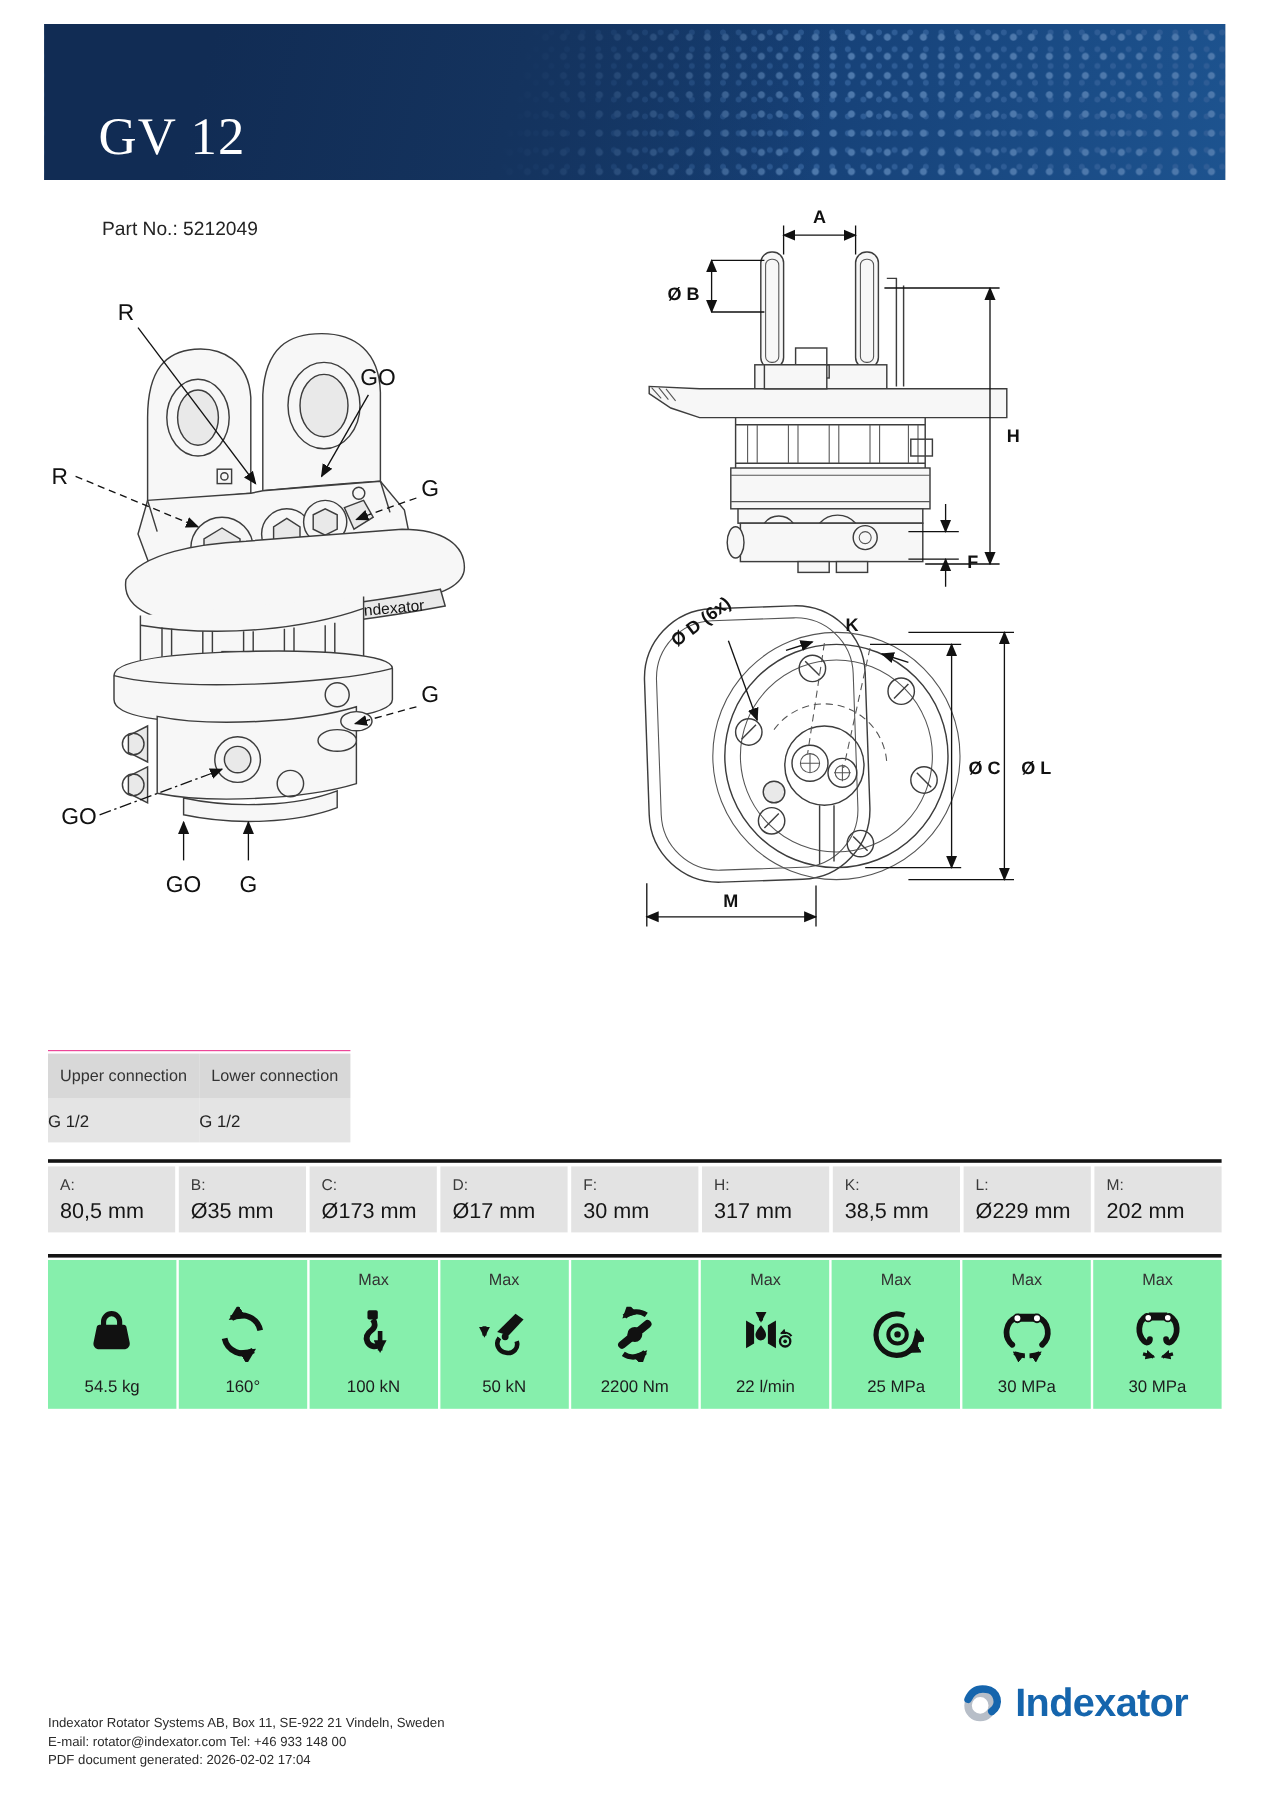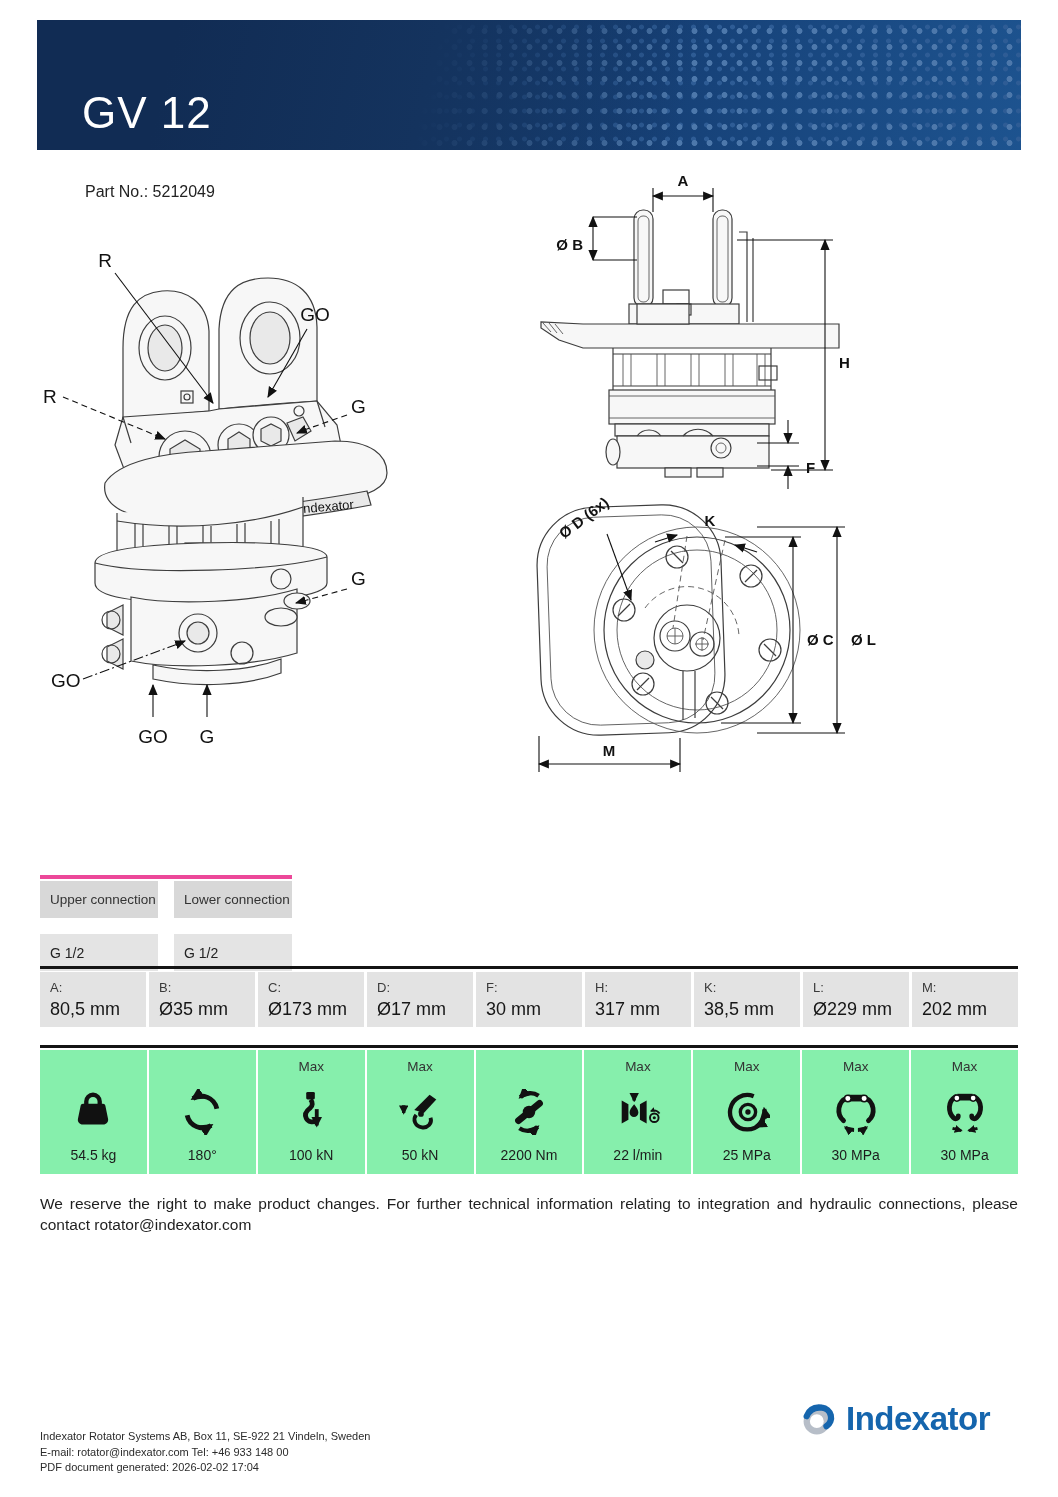--- a/index.html
+++ b/index.html
@@ -14,45 +14,45 @@
     background-image:
       linear-gradient(104deg, #112c54 14%, #14335e 40%, rgba(20,51,94,0) 66%),
       radial-gradient(circle, #4d78ab 0 2.6px, rgba(77,120,171,0) 3.3px),
       radial-gradient(circle, #2e5c95 0 2.1px, rgba(46,92,149,0) 2.8px),
       linear-gradient(100deg, #123058 0%, #164076 62%, #1d538f 100%);
     background-size:auto, 15px 16px, 13px 14px, auto;
     background-position:0 0, 5px 3px, 0 0, 0 0;
   }
   .banner h1{
     position:absolute; left:45px; top:68px;
-    font-size:44px; font-weight:400; color:#ffffff; letter-spacing:1px;
+    font-size:44px; font-weight:400; color:#ffffff; letter-spacing:1px;font-family:Liberation Serif, serif;
   }
   .partno{ position:absolute; left:85px; top:183px; font-size:16px; color:#232323; }
 
   
   .drw{ position:absolute; }
   .drw text{ font-family:"Liberation Sans", sans-serif; fill:#111; }
   .lbl{ font-size:19px; }
   .dlbl{ font-size:15px; font-weight:bold; }
   .part{ stroke:#3d3d3d; stroke-width:1.2; fill:none; }
   .partf{ stroke:#3d3d3d; stroke-width:1.2; fill:#f7f7f7; }
   .parts{ stroke:#3d3d3d; stroke-width:1.2; fill:#e9e9e9; }
   .thin{ stroke:#555; stroke-width:0.9; fill:none; }
   .dim{ stroke:#111; stroke-width:1.1; fill:none; }
   .dash{ stroke-dasharray:6 4; }
   .dashdot{ stroke-dasharray:10 3 2 3; }
 
   
   .conn{ position:absolute; left:40px; top:875px; width:252px;
-         border-top:4px solid #ec4899; padding-top:2px;
-         display:grid; grid-template-columns:1fr 1fr; gap:16px; }
+         border-top:1px solid #ec4899; padding-top:2px;
+         display:grid; grid-template-columns:1fr 1fr; gap:0; }
   .conn .hcell{ background:#d8d8d8; height:37px; display:flex; align-items:center;
                 padding-left:10px; font-size:13.5px; color:#333; }
   .conn .vcell{ background:#e4e4e4; height:37px; display:flex; align-items:center;
-                padding-left:10px; font-size:14px; color:#222; }
+                font-size:14px; color:#222; }
 
   .dims{ position:absolute; left:40px; top:966px; width:978px;
          border-top:3px solid #141414; padding-top:3px;
          display:grid; grid-template-columns:repeat(9,1fr); gap:3px; }
   .dims .cell{ background:#e3e3e3; height:55px; padding:8px 4px 0 10px; }
   .dims .dl{ font-size:13px; color:#3a3a3a; }
   .dims .dv{ font-size:18px; color:#161616; margin-top:4px; }
 
   .specs{ position:absolute; left:40px; top:1045px; width:978px;
           border-top:3px solid #141414; padding-top:2px;
@@ -336,21 +336,21 @@
       <div class="sv">54.5 kg</div>
     </div>
     <div class="cell">
       <div class="max"></div>
       <div class="ic">
           <svg viewBox="0 0 48 48">
         <path d="M39.5,20.5 a16.5,16.5 0 0 0 -25,-10.5" fill="none" stroke="#111" stroke-width="5" marker-end="url(#mA)"></path>
         <path d="M8.5,27.5 a16.5,16.5 0 0 0 25,10.5" fill="none" stroke="#111" stroke-width="5" marker-end="url(#mA)"></path>
       </svg>
         </div>
-      <div class="sv">180°</div>
+      <div class="sv">160°</div>
     </div>
     <div class="cell">
       <div class="max">Max</div>
       <div class="ic">
           <svg viewBox="0 0 48 48">
         <rect x="19" y="3" width="9" height="8" rx="1.5" fill="#111"></rect>
         <path d="M23.5,11 c2.5,3 2.5,6.5 -0.5,9 c-4,3 -6,6.5 -4,10.5 c2,4 7,5 10,2.5" fill="none" stroke="#111" stroke-width="5"></path>
         <line x1="30" y1="21" x2="30" y2="38" stroke="#111" stroke-width="4" marker-end="url(#mA)"></line>
       </svg>
         </div>
@@ -433,21 +433,20 @@
         <circle cx="32.5" cy="9.5" r="3.2" fill="#fff" stroke="#111" stroke-width="1.5"></circle>
         <line x1="11" y1="41" x2="20" y2="43.5" stroke="#111" stroke-width="3" marker-end="url(#mA)"></line>
         <line x1="37" y1="41" x2="28" y2="43.5" stroke="#111" stroke-width="3" marker-end="url(#mA)"></line>
       </svg>
         </div>
       <div class="sv">30 MPa</div>
     </div>
   </div>
 
   <div class="notes">
-    <p class="just">We reserve the right to make product changes. For further technical information relating to integration and hydraulic connections, please contact rotator@indexator.com</p>
   </div>
 
   <div class="foot">
     <div>Indexator Rotator Systems AB, Box 11, SE-922 21 Vindeln, Sweden</div>
     <div>E-mail: rotator@indexator.com Tel: +46 933 148 00</div>
     <div>PDF document generated: 2026-02-02 17:04</div>
   </div>
   <div class="logo">
     <svg viewBox="0 0 44 44" width="37" height="37">
       <circle cx="20" cy="24" r="12" fill="none" stroke="#b7bec8" stroke-width="7.5"></circle>

